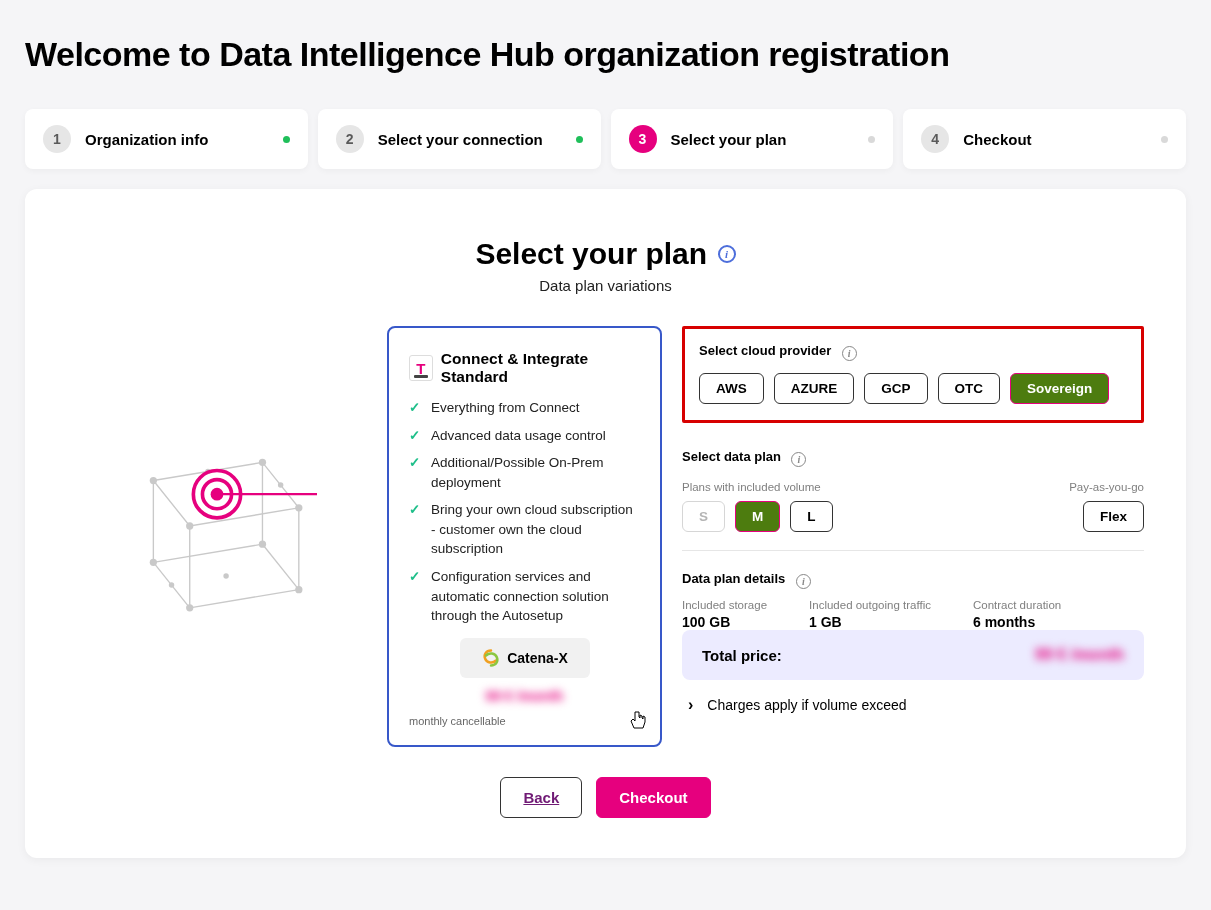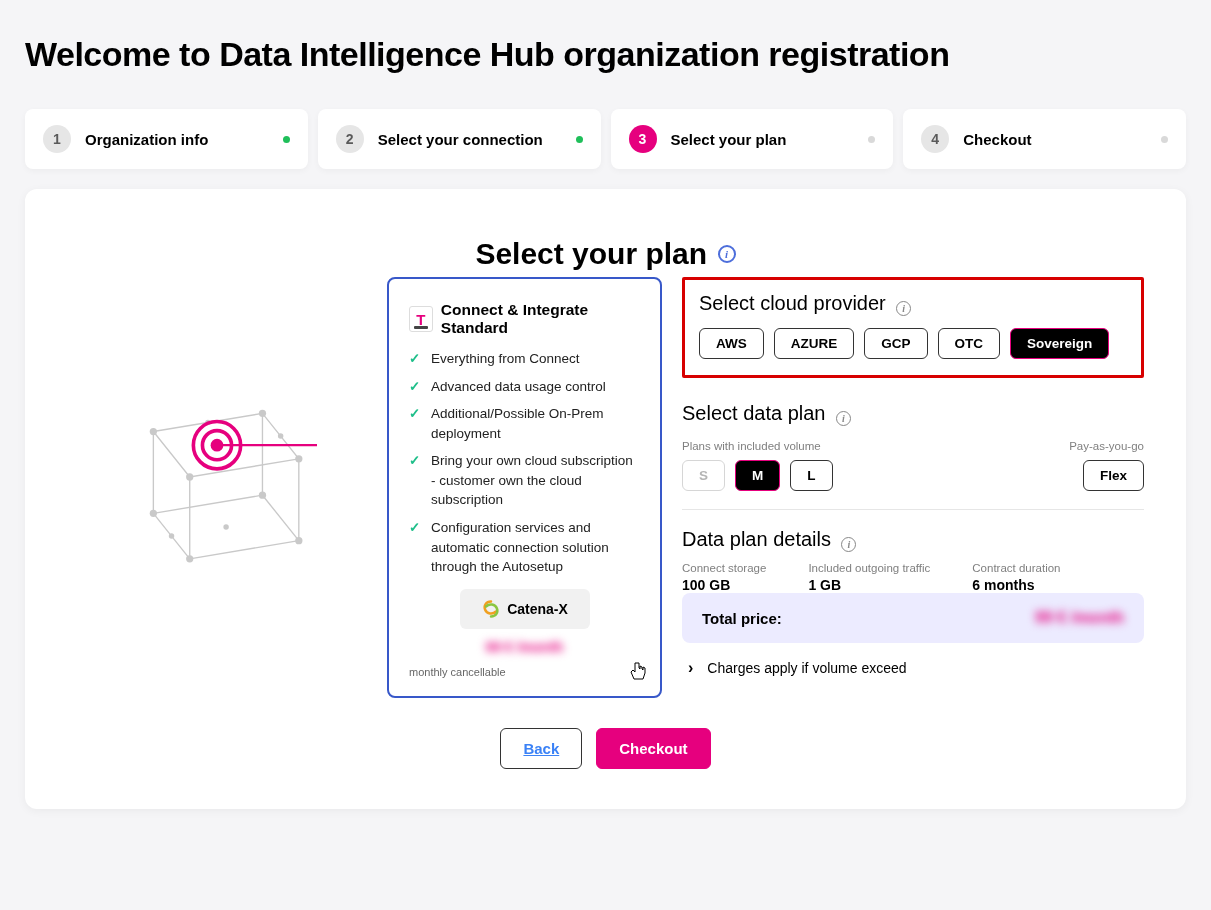--- a/index.html
+++ b/index.html
@@ -198,39 +198,39 @@
     font-size:18px;
   }
   .right-col { flex:1; min-width:0; }
   .highlight-box {
     border: 3px solid #d70000;
     border-radius: 2px;
     padding: 12px 14px 16px 14px;
     margin-bottom: 24px;
   }
   .group-label {
-    font-weight:400;
-    font-size:20px;
+    font-weight:700;
+    font-size:13px;
     display:inline-block;
   }
   .chip-row {
     display:flex; gap:10px; margin-top:12px;
     flex-wrap:wrap;
   }
   .chip {
     border:1.5px solid #333;
     border-radius:6px;
     padding:7px 16px;
     font-size:13.5px;
     font-weight:600;
     background:#fff;
     cursor:pointer;
   }
   .chip.selected {
-    background:#000000;
+    background:#4d7c0f;
     border-color:#e6007e;
     color:#fff;
   }
   .chip.disabled {
     color:#b5b5b5;
     border-color:#d6d6d6;
     cursor:default;
   }
   .plan-sizes-row {
     display:flex; justify-content:space-between; align-items:flex-end;
@@ -275,21 +275,21 @@
     display:flex; gap:14px; justify-content:center; margin-top:30px;
   }
   .btn {
     border-radius:6px;
     padding:11px 22px;
     font-size:15px;
     font-weight:600;
     cursor:pointer;
   }
   .btn-outline{
-    background:#fff; border:1.5px solid #333; color:#3b82f6;text-decoration:underline;
+    background:#fff; border:1.5px solid #333; color:#701a75;text-decoration:underline;
   }
   .btn-primary{
     background:#e6007e; border:1.5px solid #e6007e; color:#fff;
   }
 </style>
 </head>
 <body>
 
 <h1 class="page-title">Welcome to Data Intelligence Hub organization registration</h1>
 
@@ -315,20 +315,21 @@
     <div class="step-dot"></div>
   </div>
 </div>
 
 <div class="main-card">
 
   <div class="section-title-row">
     <span class="section-title">Select your plan</span>
     <span class="info-icon">i</span>
   </div>
+  <div class="subtitle">Data plan variations</div>
 
   <div class="content-grid">
 
     <div class="left-col">
       <svg class="cube-svg" viewBox="0 0 220 220">
         <g stroke="#c9c9c9" stroke-width="1.5" fill="none">
           <polyline points="40,60 160,40 200,90 80,110 40,60"></polyline>
           <polyline points="40,60 40,150 80,200 80,110"></polyline>
           <polyline points="160,40 160,130 200,180 200,90"></polyline>
           <polyline points="80,200 200,180"></polyline>
@@ -432,21 +433,21 @@
         </div>
       </div>
 
       <hr class="divider">
 
       <div>
         <span class="group-label">Data plan details</span>
         <span class="info-icon-sm">i</span>
         <div class="details-grid">
           <div class="detail-block">
-            <div class="d-label">Connect storage</div>
+            <div class="d-label">Included storage</div>
             <div class="d-value">100 GB</div>
           </div>
           <div class="detail-block">
             <div class="d-label">Included outgoing traffic</div>
             <div class="d-value">1 GB</div>
           </div>
           <div class="detail-block">
             <div class="d-label">Contract duration</div>
             <div class="d-value">6 months</div>
           </div>

